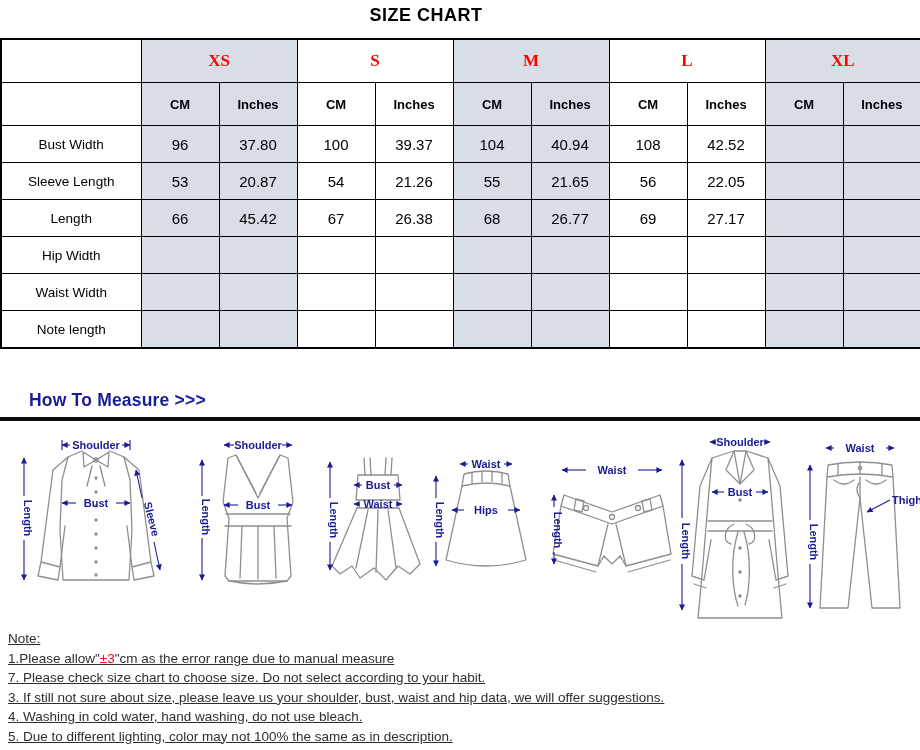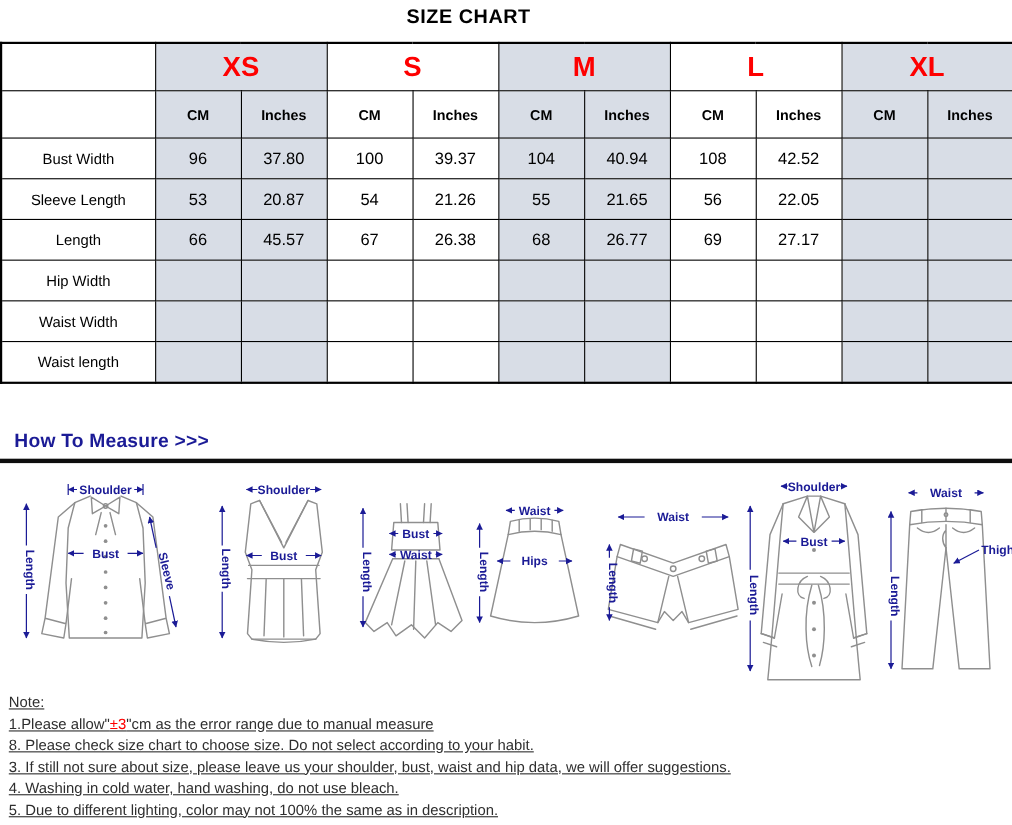--- a/index.html
+++ b/index.html
@@ -8,30 +8,30 @@
 
   
   .page-title{position:absolute;top:5px;left:0;width:852px;text-align:center;
               font-size:18px;font-weight:700;letter-spacing:.5px;}
 
   
   table.size-table{position:absolute;top:38px;left:0;width:920px;
                    border-collapse:collapse;table-layout:fixed;border:2px solid #000;}
   table.size-table td{border:1px solid #000;text-align:center;vertical-align:middle;
                       overflow:hidden;white-space:nowrap;padding:0;}
-  .size-h{height:42px;font-size:25px;font-weight:700;color:#fe0000;}
+  .size-h{height:42px;font-size:17px;font-weight:700;color:#fe0000;font-family:Liberation Serif, serif;}
   .unit-h{height:36px;font-size:13px;font-weight:700;}
   .corner{height:42px;background:#fff;}
   tbody td{height:36px;font-size:15px;}
   td.rowlabel{font-size:13.5px;}
   .shade{background:#d8dde6;}
   td.accent{border-left:3px solid #21a366;}
 
   
-  .measure-heading{position:absolute;top:390px;left:13px;font-size:17.5px;font-weight:700;
+  .measure-heading{position:absolute;top:390px;left:29px;font-size:17.5px;font-weight:700;
                    color:#1b1b96;letter-spacing:.2px;}
   .rule{position:absolute;top:417px;left:0;width:920px;height:4px;background:#0d0d0d;}
 
   
   .fig{position:absolute;}
   .g{fill:none;stroke:#8f8f8f;stroke-width:1.3;stroke-linejoin:round;stroke-linecap:round;}
   .d{stroke:#1b1b96;stroke-width:1.1;fill:none;}
   .t{fill:#1b1b96;font-family:"Liberation Sans",sans-serif;font-size:11px;font-weight:700;}
 
   
@@ -113,21 +113,21 @@
           <td class="val shade">55</td>
           <td class="val shade">21.65</td>
           <td class="val">56</td>
           <td class="val">22.05</td>
           <td class="val shade"></td>
           <td class="val shade"></td>
         </tr>
         <tr>
           <td class="rowlabel">Length</td>
           <td class="val shade">66</td>
-          <td class="val shade">45.57</td>
+          <td class="val shade">45.42</td>
           <td class="val">67</td>
           <td class="val">26.38</td>
           <td class="val shade">68</td>
           <td class="val shade">26.77</td>
           <td class="val">69</td>
           <td class="val">27.17</td>
           <td class="val shade"></td>
           <td class="val shade"></td>
         </tr>
         <tr>
@@ -150,21 +150,21 @@
           <td class="val"></td>
           <td class="val"></td>
           <td class="val shade"></td>
           <td class="val shade"></td>
           <td class="val"></td>
           <td class="val"></td>
           <td class="val shade"></td>
           <td class="val shade"></td>
         </tr>
         <tr>
-          <td class="rowlabel">Waist length</td>
+          <td class="rowlabel">Note length</td>
           <td class="val shade"></td>
           <td class="val shade"></td>
           <td class="val"></td>
           <td class="val"></td>
           <td class="val shade"></td>
           <td class="val shade"></td>
           <td class="val"></td>
           <td class="val"></td>
           <td class="val shade"></td>
           <td class="val shade"></td>
@@ -343,19 +343,19 @@
       <text class="t" x="92" y="74" text-anchor="start">Thigh</text>
       <line class="d" x1="10" y1="35" x2="10" y2="90" marker-start="url(#ah)"></line>
       <line class="d" x1="10" y1="134" x2="10" y2="178" marker-end="url(#ah)"></line>
       <text class="t" x="10" y="112" text-anchor="middle" transform="rotate(90 10 112)">Length</text>
     </g>
   </svg>
 
   <div class="notes">
     <div>Note:</div>
     <div><span>1.Please allow"</span><span class="red">±3</span><span>"cm as the error range due to manual measure</span></div>
-    <div>8. Please check size chart to choose size. Do not select according to your habit.</div>
+    <div>7. Please check size chart to choose size. Do not select according to your habit.</div>
     <div>3. If still not sure about size, please leave us your shoulder, bust, waist and hip data, we will offer suggestions.</div>
     <div>4. Washing in cold water, hand washing, do not use bleach.</div>
     <div>5. Due to different lighting, color may not 100% the same as in description.</div>
   </div>
 
 </div>
 
 </body></html>

